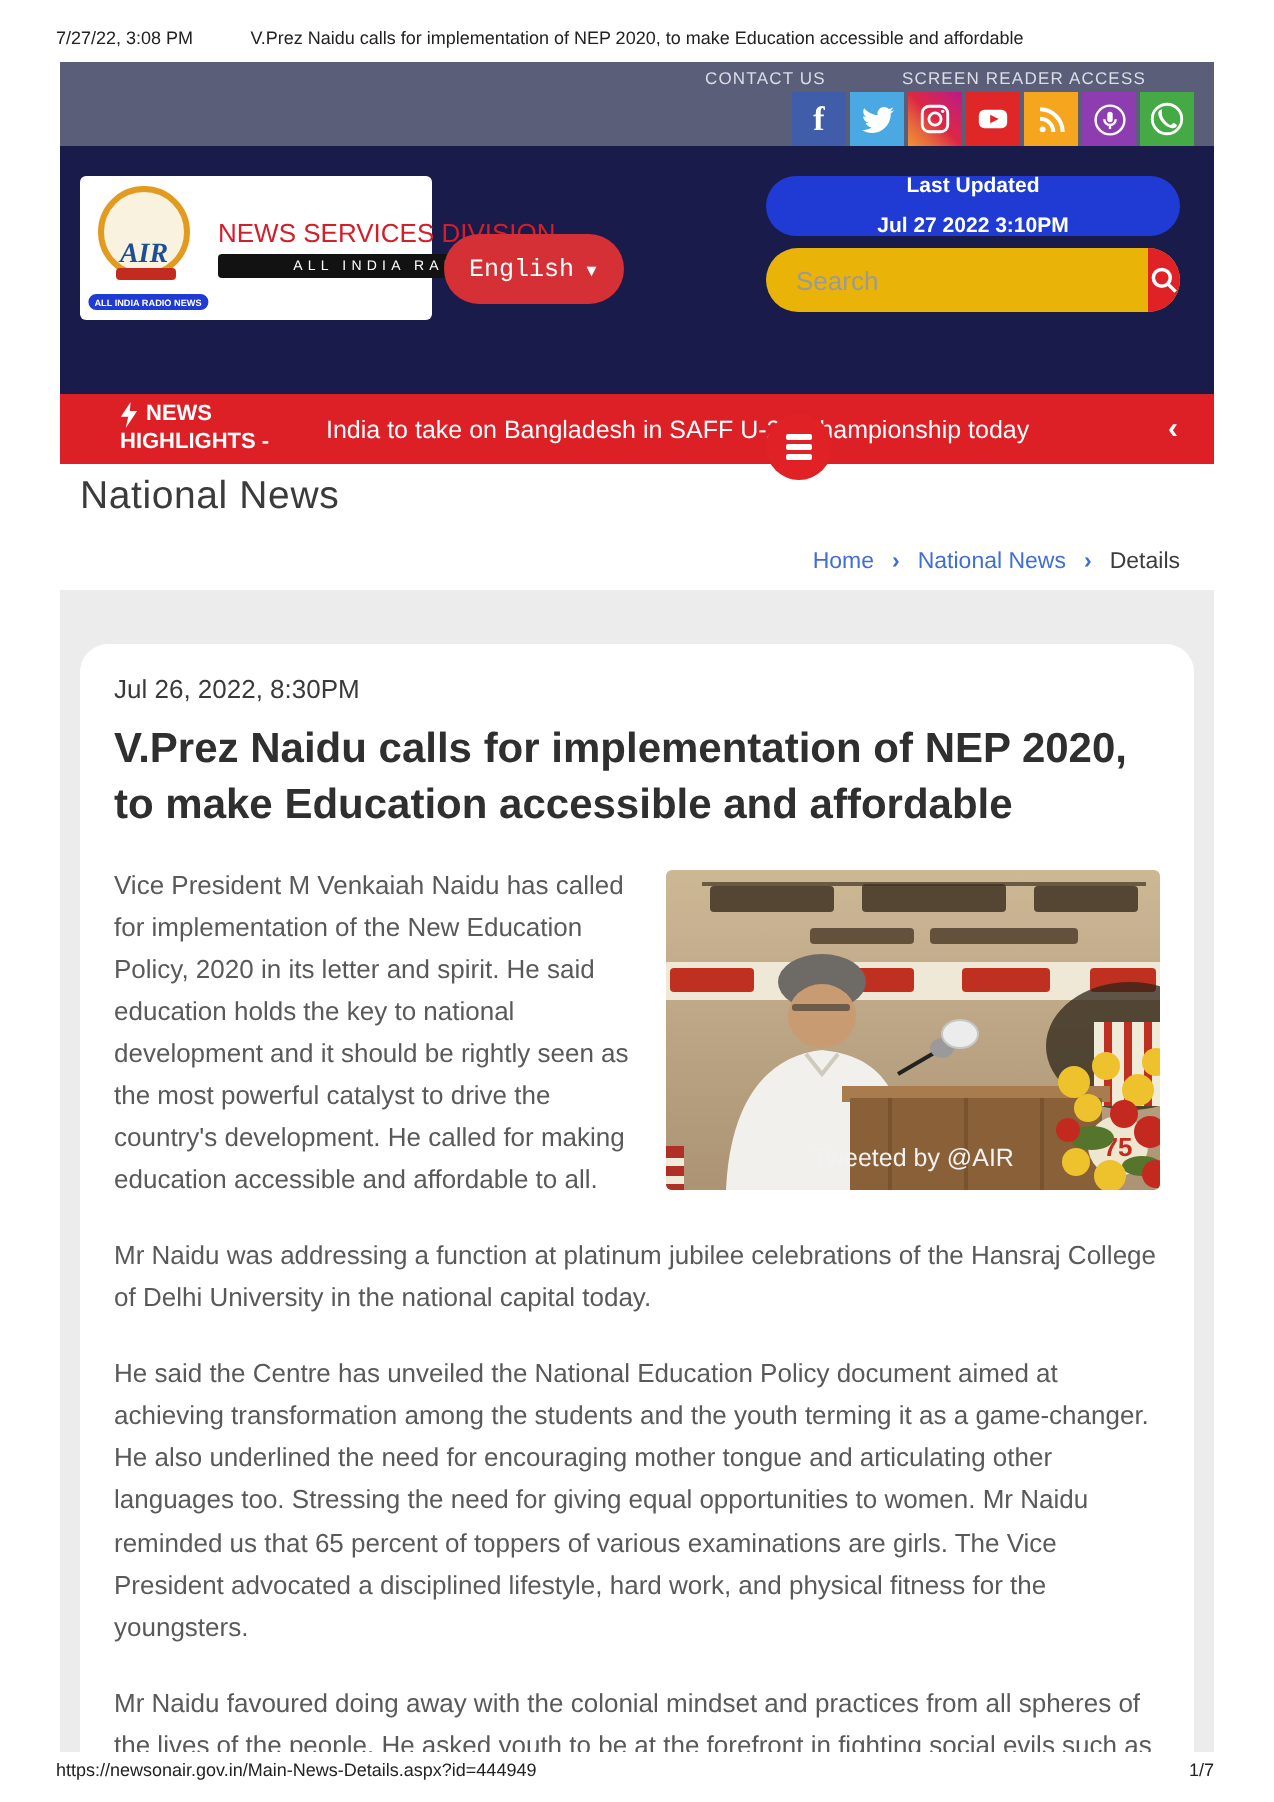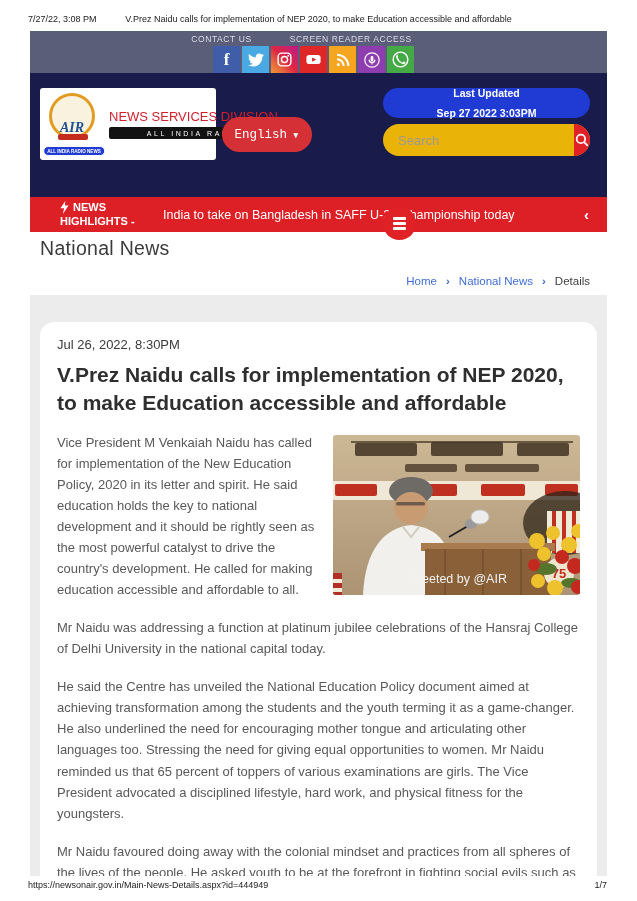--- a/index.html
+++ b/index.html
@@ -10,21 +10,21 @@
   .ph-date { position:absolute; left:28px; top:14px; }
   .ph-title { position:absolute; left:0; right:0; top:14px; text-align:center; }
   .print-footer { position:absolute; top:876px; left:0; width:637px; height:25px; font-size:9px; color:#222; background:#fff; }
   .pf-url { position:absolute; left:28px; top:4px; }
   .pf-page { position:absolute; right:30px; top:4px; }
 
   
   .webpage { position:absolute; left:30px; top:31px; width:577px; height:845px; overflow:hidden; background:#fff; }
 
   
-  .topbar { background:#5b5e78; height:42px; display:flex; flex-direction:column; align-items:center; }
+  .topbar { background:#5b5e78; height:42px; display:flex; flex-direction:column; align-items:flex-end; }
   .topbar-labels { display:flex; align-items:center; height:15px; padding-right:34px; gap:38px; }
   .topbar-labels span { font-size:8.5px; letter-spacing:.6px; color:#dcdde8; cursor:pointer; }
   .tiles { display:flex; gap:2px; padding-right:10px; }
   .tile { width:27px; height:27px; display:flex; align-items:center; justify-content:center; cursor:pointer; }
   .tile svg { display:block; }
   .t-fb { background:#3f5da8; } .t-fb span { color:#fff; font-family:"Liberation Serif",serif; font-weight:bold; font-size:17px; }
   .t-tw { background:#4aa9e2; }
   .t-ig { background:linear-gradient(45deg,#f09433,#e6683c,#dc2743,#cc2366,#bc1888); }
   .t-yt { background:#e02727; }
   .t-rss { background:#f6a51f; }
@@ -156,21 +156,21 @@
       <span>English</span>
       <span>▾</span>
     </button>
     <div class="hdr-right">
       <div class="updated-pill">
         <span>Last Updated</span>
         <svg width="12" height="12" viewBox="0 0 12 12" fill="none" stroke="#fff" stroke-width="1.2">
             <circle cx="6" cy="6" r="4.7"></circle>
             <path d="M6 3.4V6l1.8 1.2"></path>
           </svg>
-        <span>Sep 27 2022 3:03PM</span>
+        <span>Jul 27 2022 3:10PM</span>
       </div>
       <div class="search-row">
         <input type="text" placeholder="Search" style="">
         <button class="search-btn">
           <svg width="16" height="16" viewBox="0 0 22 22" fill="none" stroke="#fff" stroke-width="2.4">
               <circle cx="9.5" cy="9.5" r="5.8"></circle>
               <line x1="14" y1="14" x2="19" y2="19"></line>
             </svg>
         </button>
       </div>

